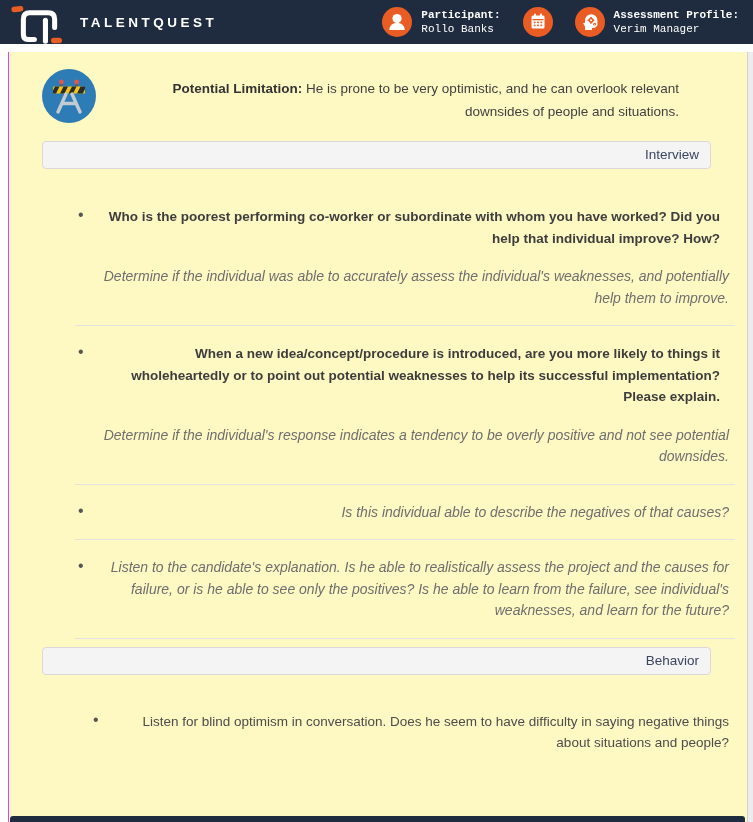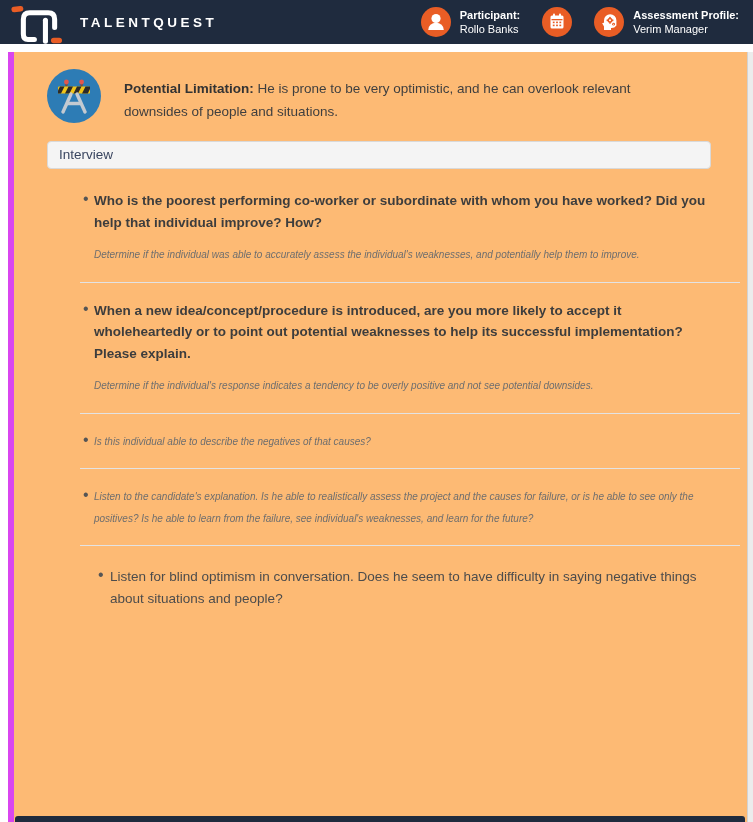--- a/index.html
+++ b/index.html
@@ -25,38 +25,40 @@
     font-weight: bold;
     font-size: 13.5px;
     letter-spacing: 3.5px;
   }
   .topbar-items {
     margin-left: auto;
     display: flex;
     align-items: center;
     gap: 22px;
     padding-right: 4px;
+    font-family: Liberation Mono, monospace;
   }
   .top-item { display: flex; align-items: center; gap: 9px; }
   .top-icon {
     width: 30px; height: 30px; border-radius: 50%;
     background: #e95d25;
     display: flex; align-items: center; justify-content: center;
     flex: 0 0 auto;
   }
   .top-text { color: #ffffff; font-size: 11px; line-height: 14px; white-space: nowrap; }
   .top-text .lbl { font-weight: bold; }
   
   .page {
     position: absolute;
     top: 52px; bottom: 0;
     left: 8px; right: 6px;
-    background: #fdba74;
-    border-left: 6px solid #d946ef;
+    background: #fef9c3;
+    border-left: 1px solid #d946ef;
     overflow: hidden;
+    text-align: right;
   }
   .scroll-track {
     position: absolute;
     top: 52px; bottom: 0; right: 0;
     width: 6px;
     background: #ececec;
     border-left: 1px solid #d2d2d2;
   }
   
   .limitation {
@@ -69,21 +71,21 @@
   .lim-text {
     font-size: 13.5px;
     line-height: 23px;
     padding-top: 8px;
     color: #3f3f3f;
     max-width: 560px;
   }
   .lim-text b { color: #333333; }
   
   .section-bar {
-    margin: 18px 36px 0 33px;
+    margin: 18px 36px 16px 33px;
     background: #f4f4f4;
     border: 1px solid #d9d9d9;
     border-radius: 4px;
     padding: 5px 11px 6px;
     font-size: 13.5px;
     color: #3a4660;
   }
   .section-bar.after-div { margin-top: 8px; }
   
   ul.qa-list { list-style: none; padding: 4px 18px 0 69px; }
@@ -99,28 +101,28 @@
     position: absolute;
     left: 0; top: 0;
     color: #555555;
   }
   .question {
     font-size: 13.5px;
     line-height: 21.5px;
     max-width: 625px;
     color: #3d3d3d;
   }
-  .detailed .question { font-weight: bold; }
+  .detailed .question { font-weight: bold; margin-left: 6px; }
   .simple .question { color: #4c4c4c; margin-top: 16px; }
   .guidance {
-    font-size: 10px;
+    font-size: 14px;
     font-style: italic;
     line-height: 21.5px;
     color: #6e6e6e;
-    margin-top: 11px;
+    margin-top: 17px;
     max-width: 652px;
   }
   li.divider {
     border-top: 1px solid #e3e3e3;
     margin: 16px 0 0 -3px;
     width: 660px;
     height: 0;
     list-style: none;
   }
   
@@ -241,33 +243,34 @@
 
   <div id="sections">
       <div class="section-bar"><span>Interview</span></div>
       <ul class="qa-list detailed">
         <li class="qa">
           <div class="question">Who is the poorest performing co-worker or subordinate with whom you have worked? Did you help that individual improve? How?</div>
           <div class="guidance">Determine if the individual was able to accurately assess the individual's weaknesses, and potentially help them to improve.</div>
         </li>
         <li class="divider"></li>
         <li class="qa">
-          <div class="question">When a new idea/concept/procedure is introduced, are you more likely to accept it wholeheartedly or to point out potential weaknesses to help its successful implementation? Please explain.</div>
+          <div class="question">When a new idea/concept/procedure is introduced, are you more likely to things it wholeheartedly or to point out potential weaknesses to help its successful implementation? Please explain.</div>
           <div class="guidance">Determine if the individual's response indicates a tendency to be overly positive and not see potential downsides.</div>
         </li>
         <li class="divider"></li>
         <li class="qa">
           <div class="guidance">Is this individual able to describe the negatives of that causes?</div>
         </li>
         <li class="divider"></li>
         <li class="qa">
           <div class="guidance">Listen to the candidate's explanation. Is he able to realistically assess the project and the causes for failure, or is he able to see only the positives? Is he able to learn from the failure, see individual's weaknesses, and learn for the future?</div>
         </li>
         <li class="divider"></li>
       </ul>
+      <div class="section-bar after-div"><span>Behavior</span></div>
       <ul class="qa-list simple">
         <li class="qa">
           <div class="question">Listen for blind optimism in conversation. Does he seem to have difficulty in saying negative things about situations and people?</div>
         </li>
       </ul>
     </div>
 
   <div class="bottom-strip"></div>
 </main>
 

